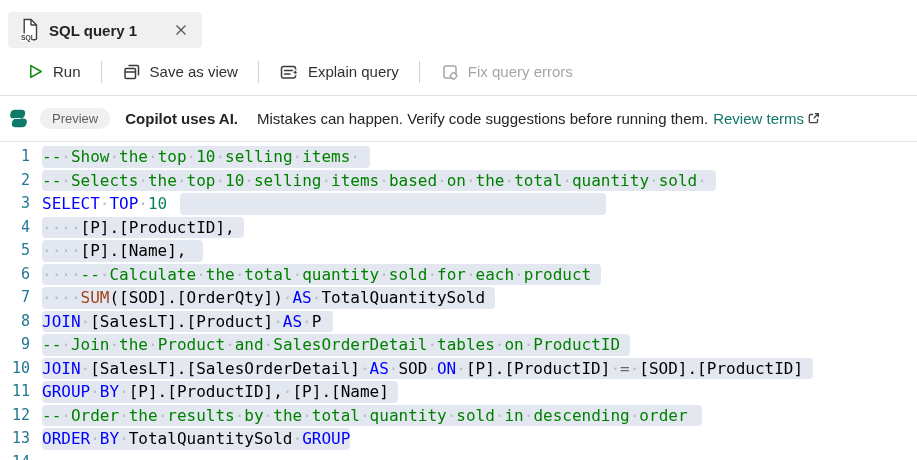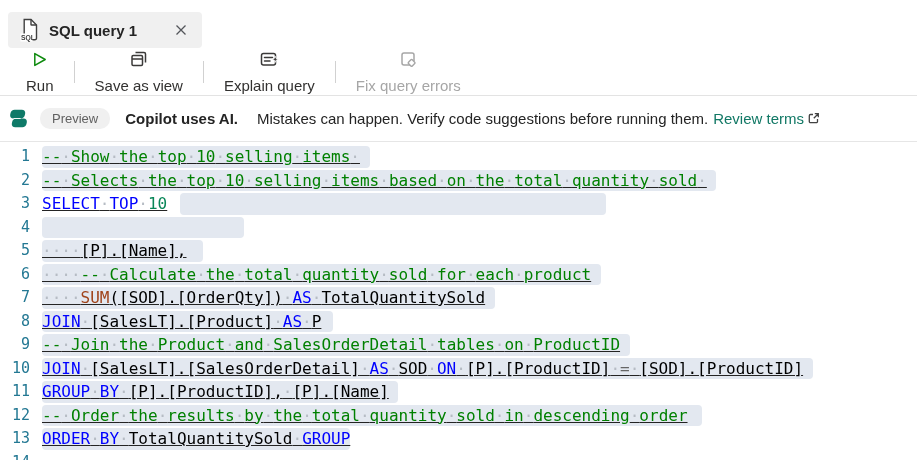--- a/index.html
+++ b/index.html
@@ -16,21 +16,21 @@
   .tabbar{height:48px;display:flex;align-items:flex-end;padding:6px 16px 0 8px;}
   .tab{display:inline-flex;align-items:center;height:36px;background:#F0F0F0;
        border-radius:4px;padding:0 14px 0 12px;gap:9px;}
   .tab-title{font-size:15px;font-weight:700;color:#242424;white-space:nowrap;}
   .tab-close{margin-left:28px;display:flex;align-items:center;cursor:pointer;}
 
   
   .toolbar{height:48px;display:flex;align-items:center;padding-left:18px;
            border-bottom:1px solid #E3E3E3;}
   .tb-btn{display:flex;align-items:center;gap:8px;font-size:15px;color:#323130;
-          padding:6px 8px;border-radius:4px;cursor:pointer;white-space:nowrap;flex-direction:column;}
+          padding:6px 8px;border-radius:4px;cursor:pointer;white-space:nowrap;}
   .tb-btn.disabled{color:#A6A6A6;cursor:default;}
   .tb-sep{width:1px;height:22px;background:#D1D1D1;margin:0 12px;}
 
   
   .banner{height:46px;display:flex;align-items:center;padding-left:6px;
           border-bottom:1px solid #E6E6E6;font-size:15px;}
   .badge{background:#F0F0F0;color:#616161;border-radius:10px;padding:3px 12px;
          font-size:13px;margin-left:9px;}
   .banner-bold{font-weight:700;margin-left:15px;white-space:pre;}
   .banner-msg{margin-left:19px;white-space:pre;}
@@ -38,21 +38,21 @@
   .ext-icon{margin-left:2px;display:inline-flex;vertical-align:-2px;}
 
   
   .editor{padding-top:3px;font-family:"DejaVu Sans Mono","Liberation Mono",monospace;
           font-size:16px;}
   .line{display:flex;height:23.5px;line-height:23.5px;}
   .gutter{width:30px;text-align:right;color:var(--line_number);font-size:15px;
           flex:none;user-select:none;}
   .codewrap{margin-left:12px;position:relative;white-space:pre;flex:1;}
   .hl{position:absolute;top:1px;bottom:1px;background:var(--selection);border-radius:4px;}
-  .code-text{position:relative;z-index:1;text-decoration:underline;}
+  .code-text{position:relative;z-index:1;}
   .tk-kw{color:var(--keyword);} .tk-cmt{color:var(--comment);}
   .tk-num{color:var(--number);} .tk-fn{color:var(--function);}
   .tk-op{color:var(--operator);} .tk-pl{color:var(--plain);}
   .ws{color:#B6BCC4;}
 </style>
 </head>
 <body>
 
 <div class="app">
 
@@ -153,21 +153,21 @@
         <div class="line">
           <div class="gutter">2</div>
           <div class="codewrap"><div class="hl" style="left: 0ch; width: 70ch;"></div><span class="code-text"><span class="tk-cmt">--</span><span class="ws">·</span><span class="tk-cmt">Selects</span><span class="ws">·</span><span class="tk-cmt">the</span><span class="ws">·</span><span class="tk-cmt">top</span><span class="ws">·</span><span class="tk-cmt">10</span><span class="ws">·</span><span class="tk-cmt">selling</span><span class="ws">·</span><span class="tk-cmt">items</span><span class="ws">·</span><span class="tk-cmt">based</span><span class="ws">·</span><span class="tk-cmt">on</span><span class="ws">·</span><span class="tk-cmt">the</span><span class="ws">·</span><span class="tk-cmt">total</span><span class="ws">·</span><span class="tk-cmt">quantity</span><span class="ws">·</span><span class="tk-cmt">sold</span><span class="ws">·</span></span></div>
         </div>
         <div class="line">
           <div class="gutter">3</div>
           <div class="codewrap"><div class="hl" style="left: 14.3ch; width: 44.2ch;"></div><span class="code-text"><span class="tk-kw">SELECT</span><span class="ws">·</span><span class="tk-kw">TOP</span><span class="ws">·</span><span class="tk-num">10</span></span></div>
         </div>
         <div class="line">
           <div class="gutter">4</div>
-          <div class="codewrap"><div class="hl" style="left: 0ch; width: 21ch;"></div></div>
+          <div class="codewrap"><div class="hl" style="left: 0ch; width: 21ch;"></div><span class="code-text"><span class="ws">····</span><span class="tk-pl">[P].[ProductID],</span></span></div>
         </div>
         <div class="line">
           <div class="gutter">5</div>
           <div class="codewrap"><div class="hl" style="left: 0ch; width: 16.7ch;"></div><span class="code-text"><span class="ws">····</span><span class="tk-pl">[P].[Name],</span></span></div>
         </div>
         <div class="line">
           <div class="gutter">6</div>
           <div class="codewrap"><div class="hl" style="left: 0ch; width: 58ch;"></div><span class="code-text"><span class="ws">····</span><span class="tk-cmt">--</span><span class="ws">·</span><span class="tk-cmt">Calculate</span><span class="ws">·</span><span class="tk-cmt">the</span><span class="ws">·</span><span class="tk-cmt">total</span><span class="ws">·</span><span class="tk-cmt">quantity</span><span class="ws">·</span><span class="tk-cmt">sold</span><span class="ws">·</span><span class="tk-cmt">for</span><span class="ws">·</span><span class="tk-cmt">each</span><span class="ws">·</span><span class="tk-cmt">product</span></span></div>
         </div>
         <div class="line">

